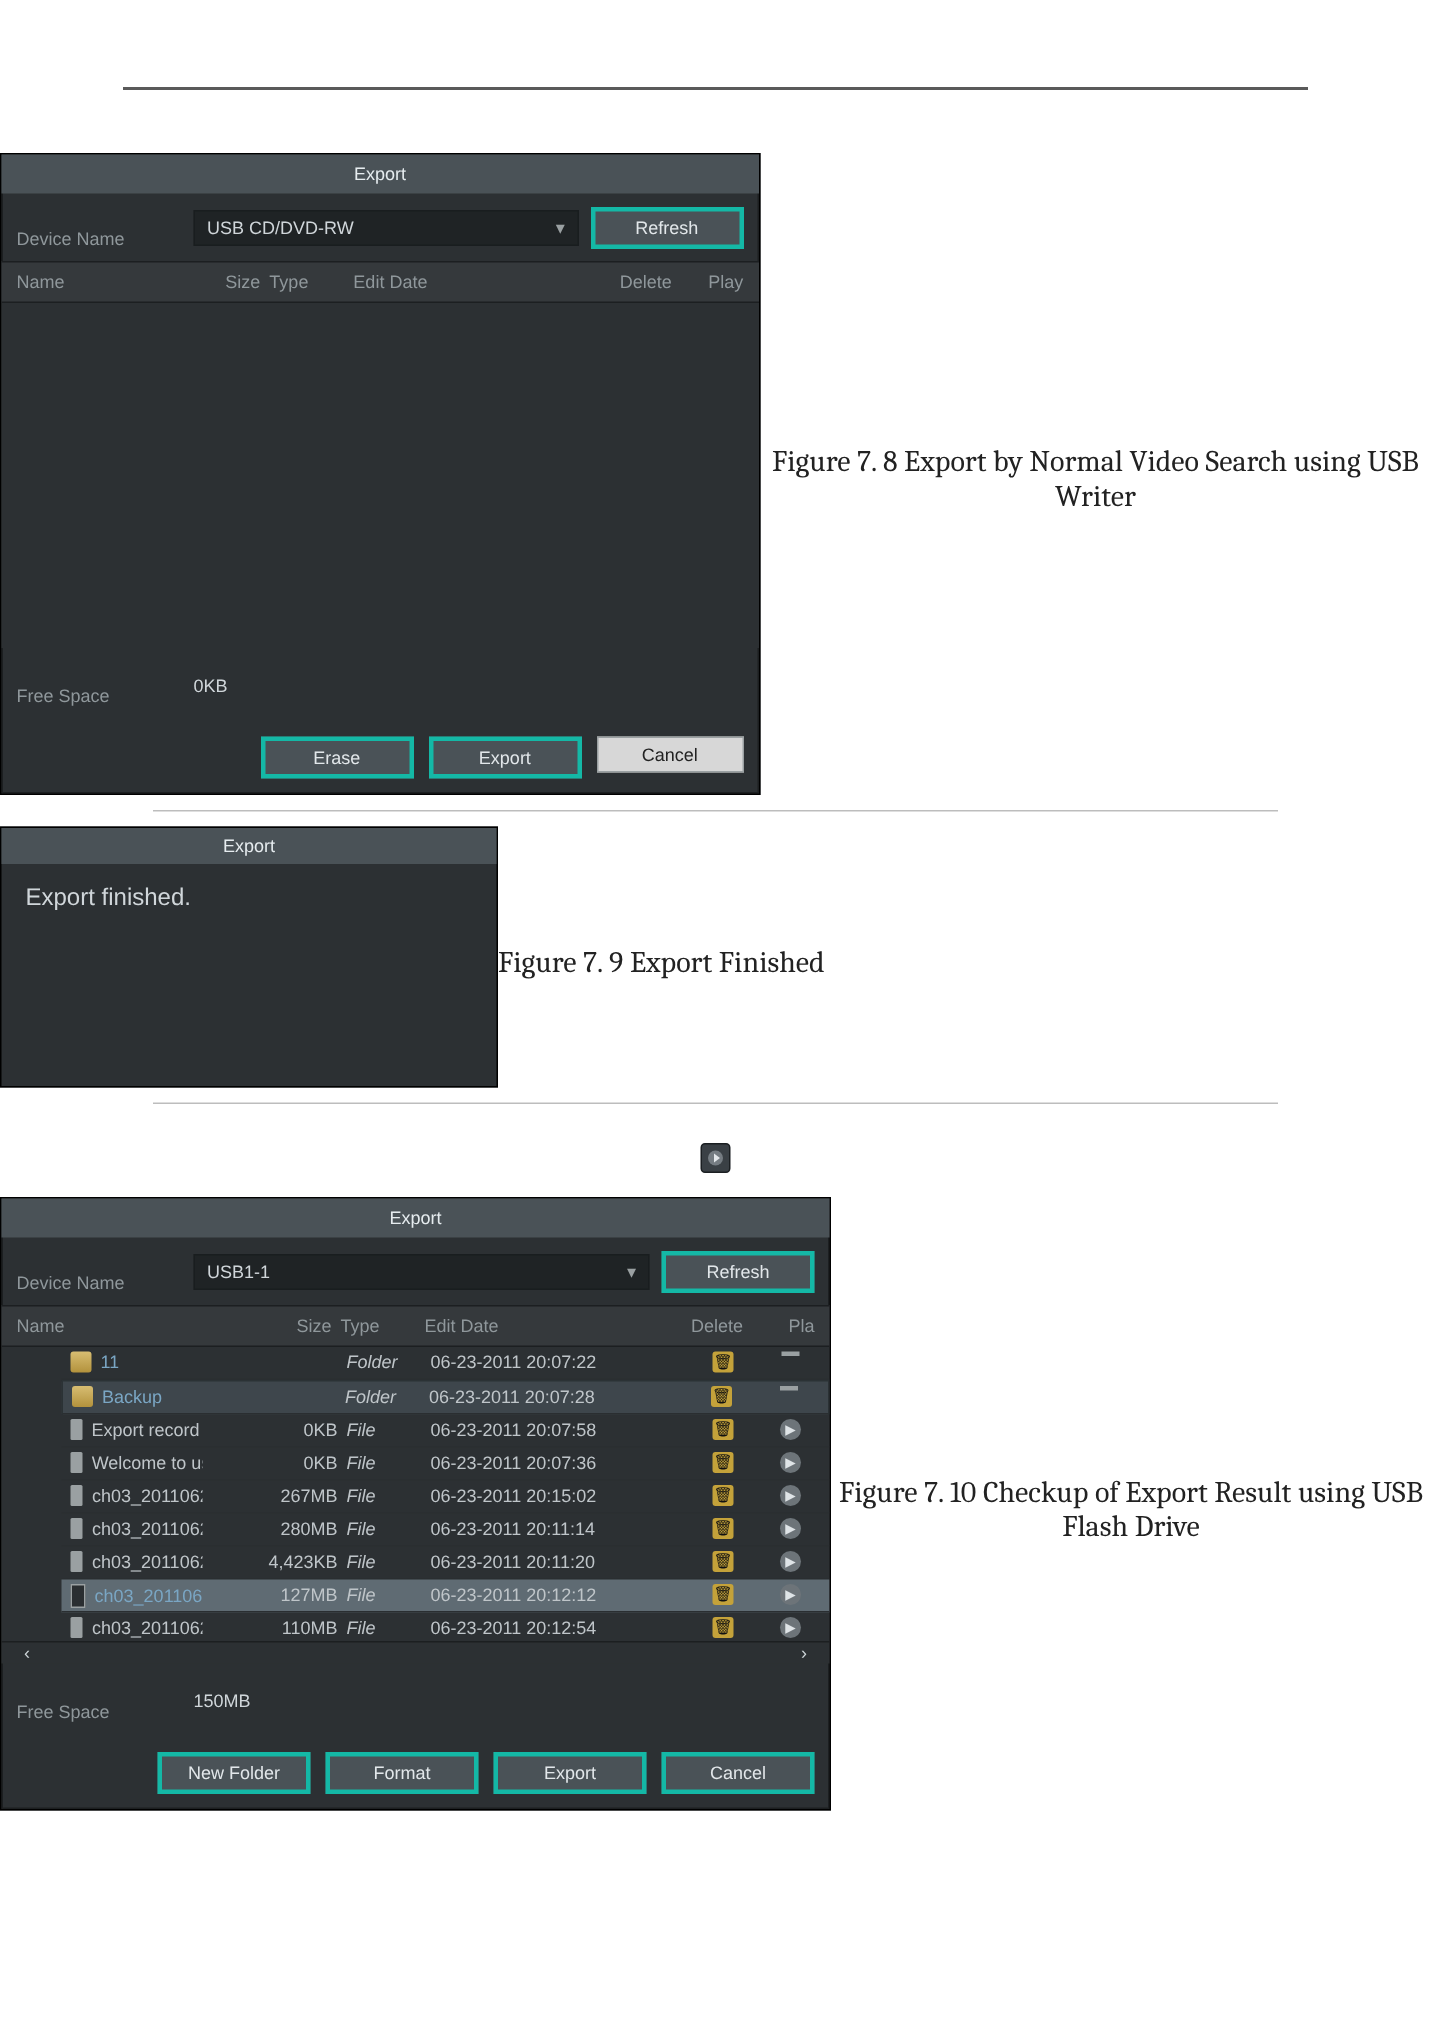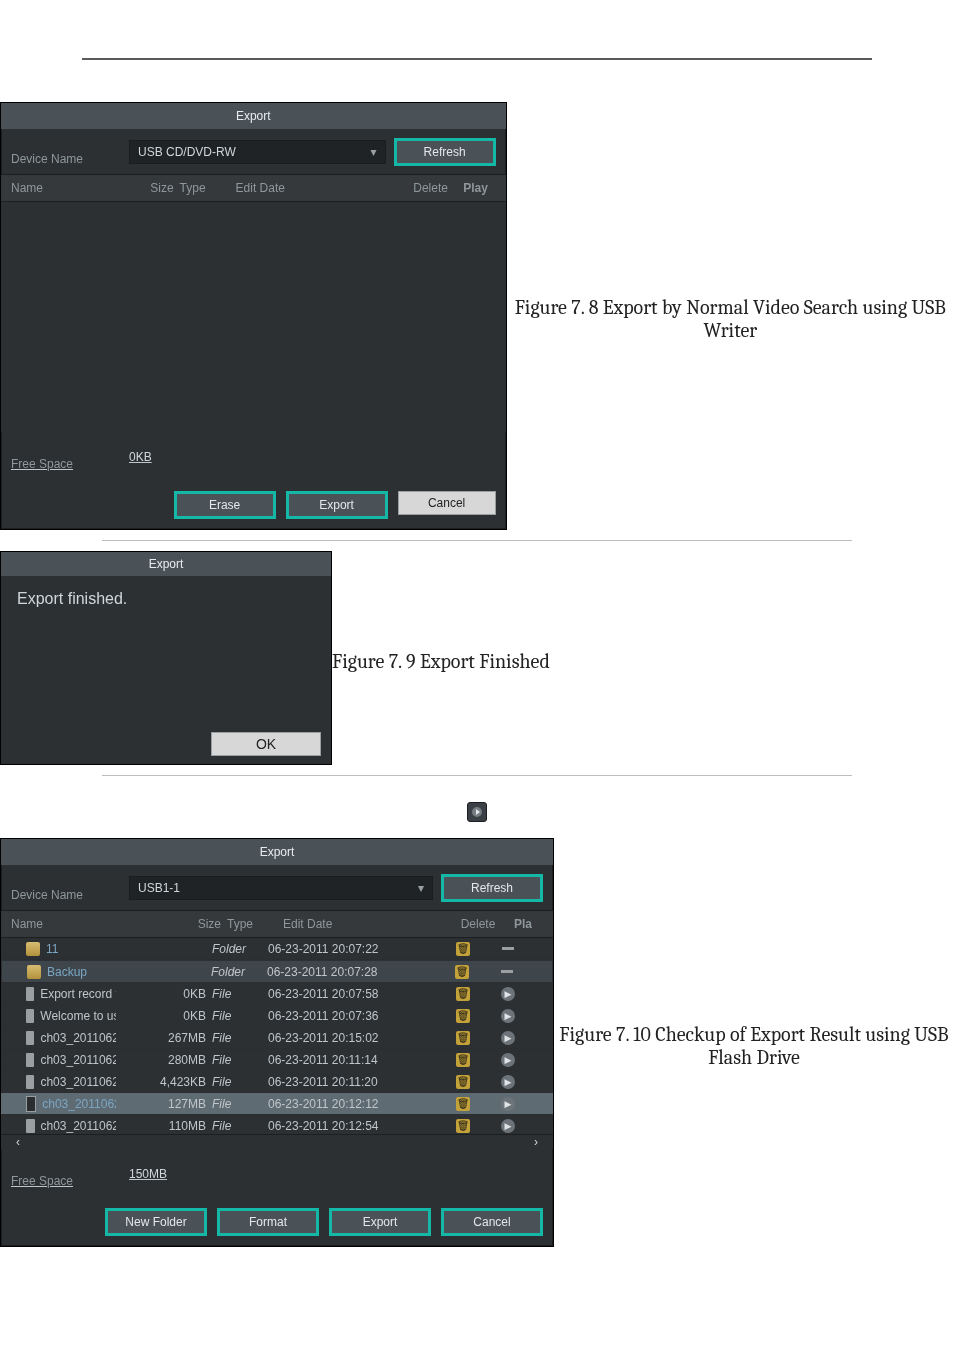--- a/index.html
+++ b/index.html
@@ -45,25 +45,25 @@
   .btn.light{background:var(--btn-light);color:#222;border:1px solid #9aa0a2;}
   .btn-row{display:flex;justify-content:flex-end;gap:10px;padding:10px;}
 
   .thead{display:flex;background:var(--panel-bg2);border-top:1px solid #1c1f21;border-bottom:1px solid #1c1f21;
          padding:6px 10px;color:var(--panel-text-dim);}
   .col-name{flex:1.2;}
   .col-size{width:90px;text-align:right;}
   .col-type{width:40px;padding-left:6px;}
   .col-date{width:170px;padding-left:16px;}
   .col-del{width:50px;text-align:center;}
-  .col-play{width:40px;text-align:center;font-weight:bold;}
+  .col-play{width:40px;text-align:right;}
   .tbody{min-height:230px;background:var(--panel-bg);}
 
   .tbody.sm{min-height:0;max-height:196px;overflow:hidden;}
-  .trow{display:flex;align-items:center;padding:3px 25px;border-bottom:1px solid #2a2e31;height:15px;}
+  .trow{display:flex;align-items:flex-start;padding:3px 6px;border-bottom:1px solid #2a2e31;height:15px;margin-left:40px;}
   .trow.sel{background:var(--row-sel);}
   .trow.sel2{background:var(--row-sel-strong);}
   .fname{flex:1.2;display:flex;align-items:center;gap:6px;min-width:0;}
   .fname .txt{overflow:hidden;white-space:nowrap;text-overflow:clip;color:var(--panel-text);}
   .fname .txt.blue{color:var(--panel-blue);}
   .fsize{width:90px;text-align:right;color:var(--panel-text);}
   .ftype{width:40px;padding-left:6px;color:var(--panel-text);font-style:italic;}
   .fdate{width:170px;padding-left:16px;color:var(--panel-text);}
   .fdel{width:50px;display:flex;justify-content:center;}
   .fplay{width:40px;display:flex;justify-content:center;}
@@ -71,21 +71,21 @@
   .ic{display:inline-flex;align-items:center;justify-content:center;width:14px;height:14px;}
   .ic.folder{background:linear-gradient(#d7bd72,#b3923c);border-radius:2px;}
   .ic.file{background:#9aa0a2;border-radius:1px;}
   .ic.check{border:1px solid #9aa0a2;background:#2a2e31;}
   .ic.trash{color:#111;background:var(--trash);border-radius:2px;font-size:10px;}
   .ic.play{border-radius:50%;background:#6d7479;color:#dfe4e7;font-size:9px;}
   .ic.dash{width:12px;height:3px;background:var(--play);}
   .ic.arrowr{color:#cfd6da;font-size:12px;}
   .ic.arrowl{color:#cfd6da;font-size:12px;}
 
-  .freespace{display:flex;align-items:center;padding:10px;gap:8px;text-decoration:underline;}
+  .freespace{display:flex;align-items:center;padding:10px;gap:8px;}
 
   
   .modal{width:330px;background:var(--panel-bg);border:1px solid #000;font-family:Arial,Helvetica,sans-serif;}
   .modal .win-title{padding:5px 0;}
   .modal .body{min-height:120px;padding:14px 16px;color:#d0d6da;font-size:16px;}
   .modal .foot{display:flex;justify-content:flex-end;padding:8px 10px;}
 
   .right-note{width:760px;margin:6px auto 2px auto;display:flex;justify-content:flex-end;font-size:14px;}
   .right-note .gap{display:inline-block;width:48px;}
 
@@ -134,23 +134,20 @@
   </div>
   <div class="caption">Figure 7. 8 Export by Normal Video Search using USB Writer</div>
 </div>
 
 <hr class="hr-thin">
 
 <div class="center" style="margin-top:4px;">
   <div class="modal">
     <div class="win-title">Export</div>
     <div class="body">Export finished.</div>
-    <div class="foot">
-      <div class="btn light" style="min-width:88px">OK</div>
-    </div>
   </div>
   <div class="caption">Figure 7. 9  Export Finished</div>
 </div>
 
 <hr class="hr-thin">
 
 <div class="center">
   <span class="round-ic">
         <span class="dot">
           <span class="tri"></span>

